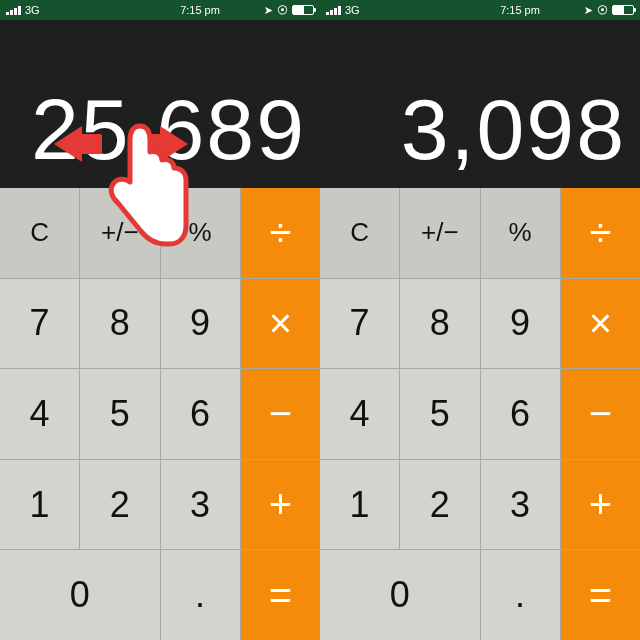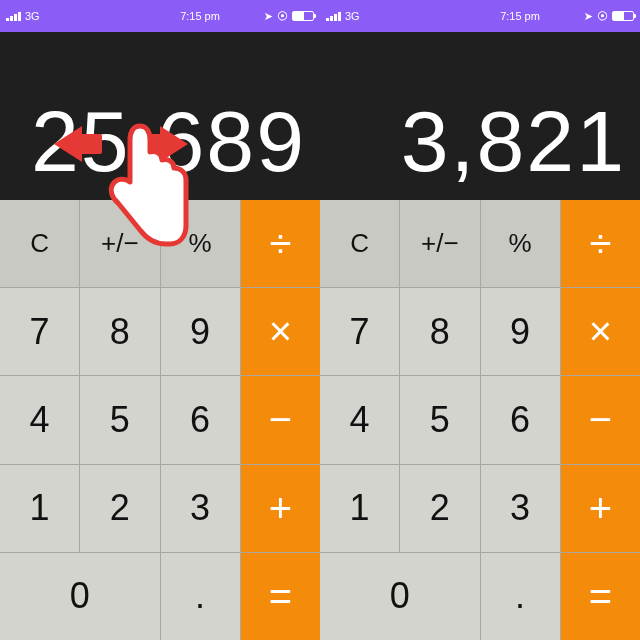--- a/index.html
+++ b/index.html
@@ -14,26 +14,26 @@
     .phone {
       width: 320px;
       height: 640px;
       display: flex;
       flex-direction: column;
       background: #000;
       position: relative;
     }
     .status-bar {
       height: 20px;
-      background: #8b5cf6;
+      background: #14532d;
       color: #fff;
       font-size: 11px;
       display: flex;
       align-items: center;
-      padding: 16px 6px;
+      padding: 4px 6px;
       position: relative;
     }
     .sb-left { display: flex; align-items: center; gap: 4px; }
     .sb-center { position: absolute; left: 50%; transform: translateX(-50%); margin-left: 40px; }
     .sb-right { margin-left: auto; display: flex; align-items: center; gap: 4px; }
     .signal-bars {
       display: flex;
       align-items: flex-end;
       gap: 1px;
       height: 10px;
@@ -238,21 +238,21 @@
     <div class="sb-right">
       <span>➤</span>
       <span>⦿</span>
       <div class="battery">
           <div class="battery-fill"></div>
         </div>
     </div>
   </div>
 
   <div class="display-area">
-    <div class="display-value">3,821</div>
+    <div class="display-value">3,098</div>
   </div>
 
   <div class="keypad">
     <div class="key fn">C</div>
     <div class="key fn">+/−</div>
     <div class="key fn">%</div>
     <div class="key op">÷</div>
 
     <div class="key num">7</div>
     <div class="key num">8</div>

